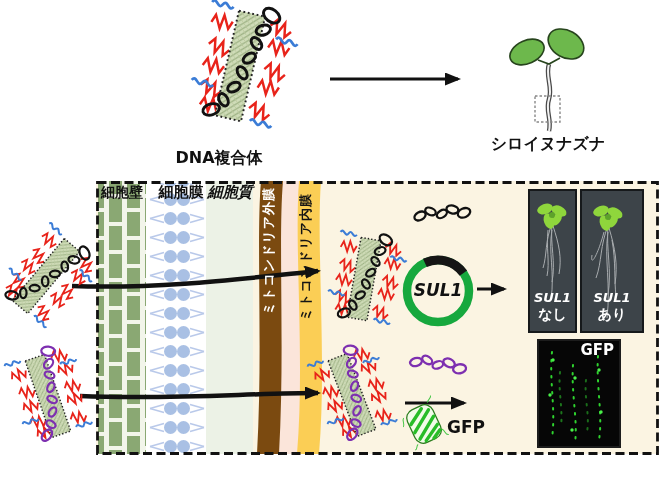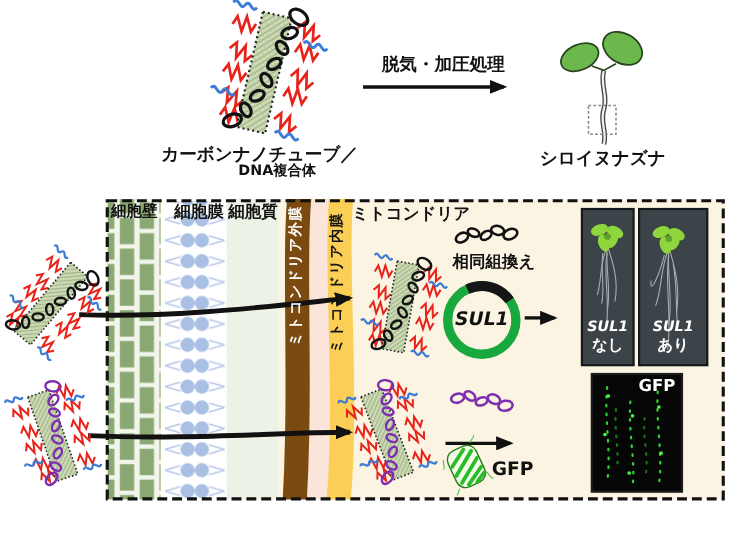--- a/index.html
+++ b/index.html
@@ -200,34 +200,30 @@
       <circle cx="575" cy="378" r="1.7"></circle>
           <circle cx="599" cy="370" r="1.7"></circle>
       <circle cx="601" cy="412" r="1.7"></circle>
           <circle cx="572" cy="430" r="1.7"></circle>
     </g>
   </g>
 
   <rect x="97.5" y="182.5" width="560" height="271" fill="none" stroke="#111" stroke-width="2.8" stroke-dasharray="9 4.5"></rect>
 </svg>
 
-<div class="lbl ctr" style="left:130px;top:131px;width:212px;font-size:16px;">カーボンナノチューブ／</div>
-<div class="lbl ctr" style="left:146px;top:149px;width:212px;font-size:13px;">DNA複合体</div>
-<div class="lbl ctr" style="left:328px;top:50px;width:150px;font-size:16px;">脱気・加圧処理</div>
+<div class="lbl ctr" style="left:113px;top:149px;width:212px;font-size:16px;">DNA複合体</div>
 <div class="lbl ctr" style="left:478px;top:135px;width:140px;font-size:16px;">シロイヌナズナ</div>
 
 <div class="lbl ctr" style="left:97px;top:184px;width:50px;font-size:14px;">細胞壁</div>
 <div class="lbl ctr" style="left:147px;top:184px;width:68px;font-size:15px;">細胞膜</div>
-<div class="lbl ctr" style="left:202px;top:184px;width:56px;font-size:15px;">細胞質</div>
-<div class="lbl" style="left:320px;top:186px;font-size:15px;">ミトコンドリア</div>
+<div class="lbl ctr" style="left:202px;top:184px;width:56px;font-size:15px;font-style:italic;">細胞質</div>
 
 <div class="vlabel" style="left:269px;top:251px;color:#fff;">ミトコンドリア外膜</div>
 <div class="vlabel" style="left:306px;top:257px;color:#141414;">ミトコンドリア内膜</div>
 
-<div class="lbl ctr" style="left:396px;top:230px;width:106px;font-size:15px;">相同組換え</div>
 <div class="lbl ctr" style="left:404px;top:281px;width:68px;font-size:17px;font-style:italic;">SUL1</div>
 
 <div class="cap" style="left:529px;top:290px;width:47px;">
   <div class="gene">SUL1</div>
   <div class="state">なし</div>
 </div>
 <div class="cap" style="left:581px;top:290px;width:62px;">
   <div class="gene">SUL1</div>
   <div class="state">あり</div>
 </div>

